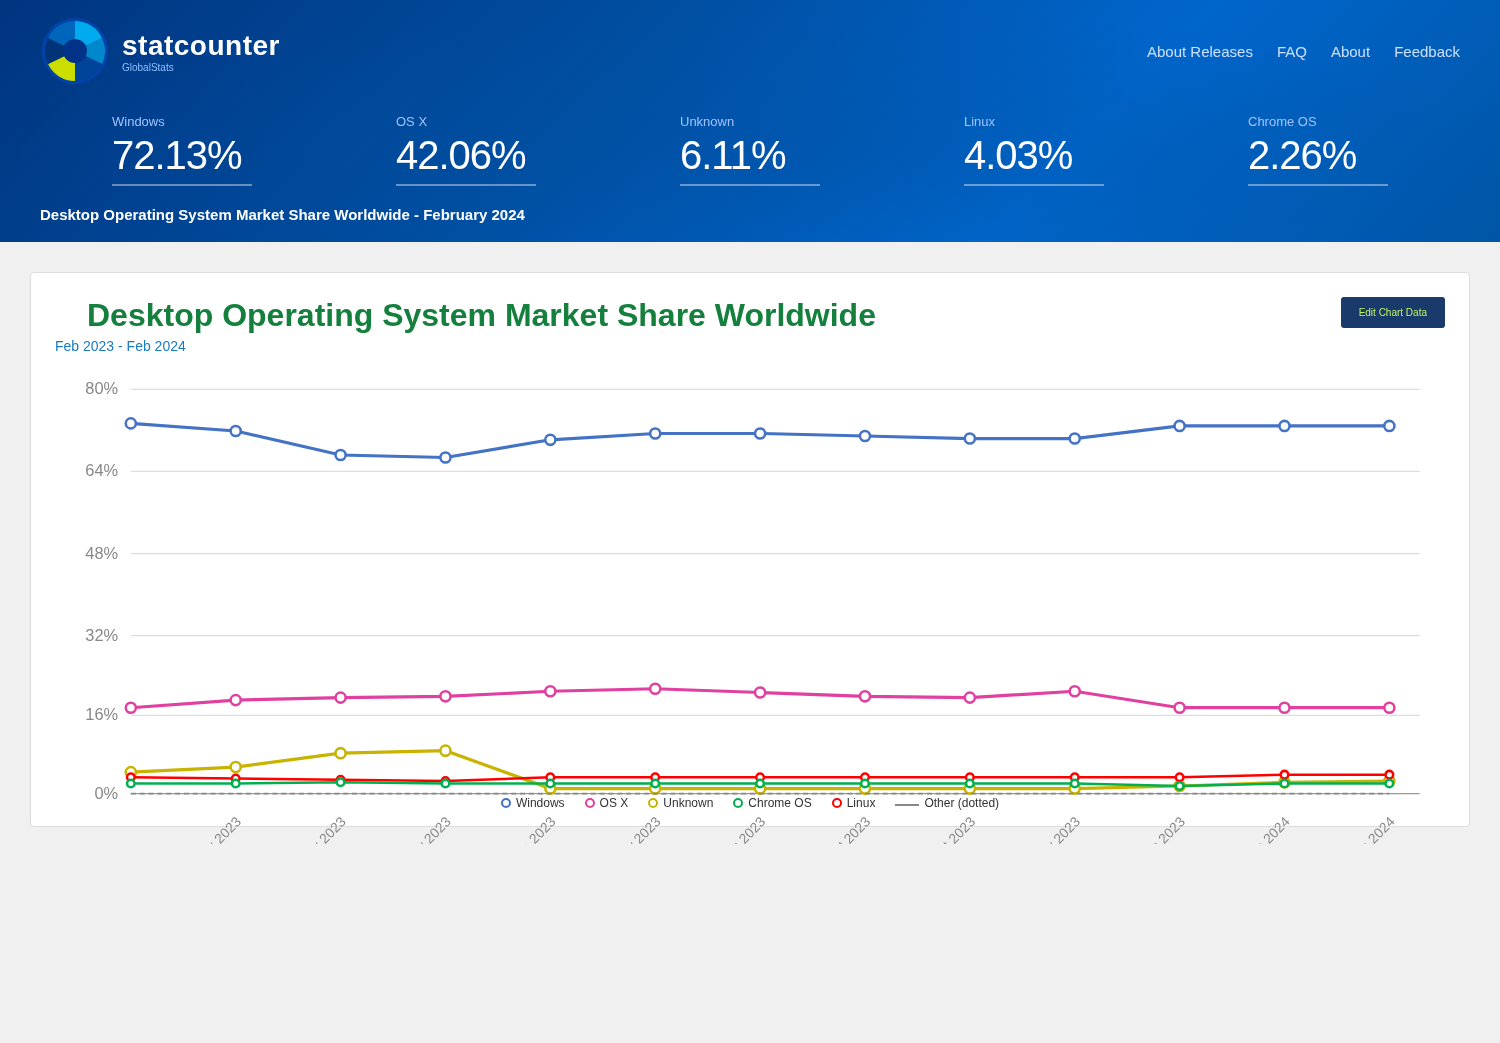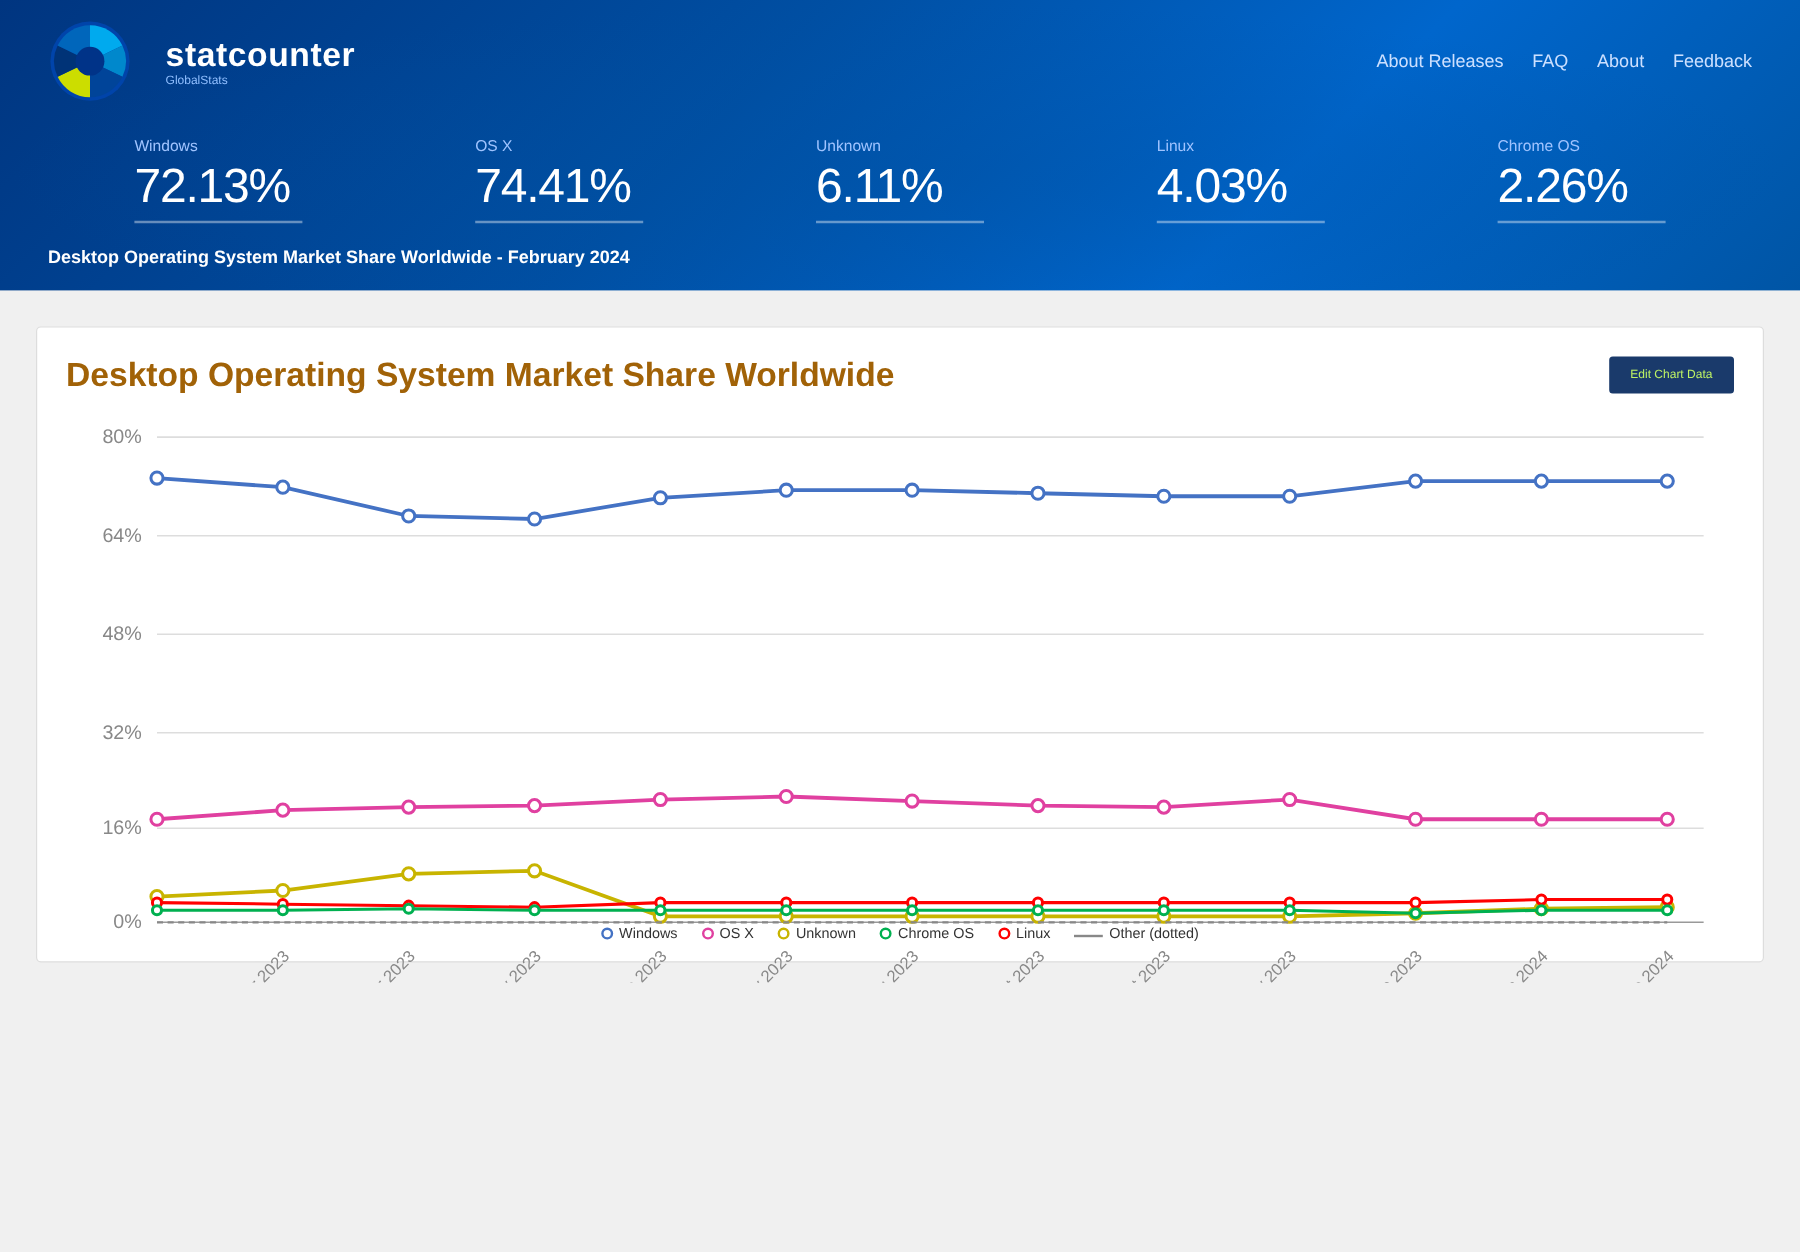--- a/index.html
+++ b/index.html
@@ -14,21 +14,21 @@
     }
     .header-bg {
       position: absolute; inset: 0;
       background: radial-gradient(ellipse at 50% 60%, rgba(0,80,160,0.4) 0%, transparent 70%);
     }
     .header-top {
       display: flex; align-items: center; justify-content: space-between;
       padding: 16px 40px 8px 40px;
       position: relative; z-index: 1;
     }
-    .logo-area { display: flex; align-items: center; gap: 28px; }
+    .logo-area { display: flex; align-items: center; gap: 12px; }
     .logo-svg { width: 70px; height: 70px; }
     .logo-text { display: flex; flex-direction: column; }
     .logo-title { color: white; font-size: 28px; font-weight: bold; letter-spacing: 0.5px; }
     .logo-sub { color: #90bfff; font-size: 10px; }
     .nav { display: flex; gap: 24px; align-items: center; }
     .nav a {
       color: #cce0ff; text-decoration: none; font-size: 15px;
       cursor: pointer;
     }
 
@@ -51,21 +51,21 @@
       color: white; font-size: 15px; font-weight: bold;
     }
 
     
     .main { padding: 30px 30px; background: #f0f0f0; }
     .chart-card {
       background: white; border-radius: 4px; border: 1px solid #ddd;
       padding: 24px 24px 16px 24px;
     }
     .chart-header { display: flex; justify-content: space-between; align-items: flex-start; margin-bottom: 6px; }
-    .chart-title { font-size: 28px; color: #a16207; font-weight: 600; }
+    .chart-title { font-size: 32px; color: #15803d; font-weight: 600; margin-left: 32px; }
     .chart-date-range { font-size: 14px; color: #1a7abf; margin-top: 4px; }
     .edit-btn {
       background: #1a3a6b; color: #bef264; border: none; padding: 10px 18px;
       font-size: 10px; cursor: pointer; border-radius: 3px; white-space: nowrap;
     }
 
     
     .chart-area { position: relative; width: 100%; height: 420px; margin-top: 10px; }
 
     
@@ -112,21 +112,21 @@
     </nav>
   </div>
 
   <div class="stats-row" id="stats-row">
       <div class="stat-item">
     <div class="stat-label">Windows</div>
     <div class="stat-value">72.13%</div>
   </div>
       <div class="stat-item">
     <div class="stat-label">OS X</div>
-    <div class="stat-value">74.41%</div>
+    <div class="stat-value">42.06%</div>
   </div>
       <div class="stat-item">
     <div class="stat-label">Unknown</div>
     <div class="stat-value">6.11%</div>
   </div>
       <div class="stat-item">
     <div class="stat-label">Linux</div>
     <div class="stat-value">4.03%</div>
   </div>
       <div class="stat-item">
@@ -138,20 +138,21 @@
   <div class="chart-subtitle-bar">
     <span>Desktop Operating System Market Share Worldwide - February 2024</span>
   </div>
 </div>
 
 <div class="main">
   <div class="chart-card">
     <div class="chart-header">
       <div>
         <div class="chart-title">Desktop Operating System Market Share Worldwide</div>
+        <div class="chart-date-range">Feb 2023 - Feb 2024</div>
       </div>
       <button class="edit-btn">Edit Chart Data</button>
     </div>
 
     <div class="chart-area">
       <svg id="main-chart" viewBox="0 0 1100 380" preserveAspectRatio="none">
 
         <line x1="60" y1="20" x2="1080" y2="20" stroke="#ddd" stroke-width="1"></line>
         <line x1="60" y1="85" x2="1080" y2="85" stroke="#ddd" stroke-width="1"></line>
         <line x1="60" y1="150" x2="1080" y2="150" stroke="#ddd" stroke-width="1"></line>

